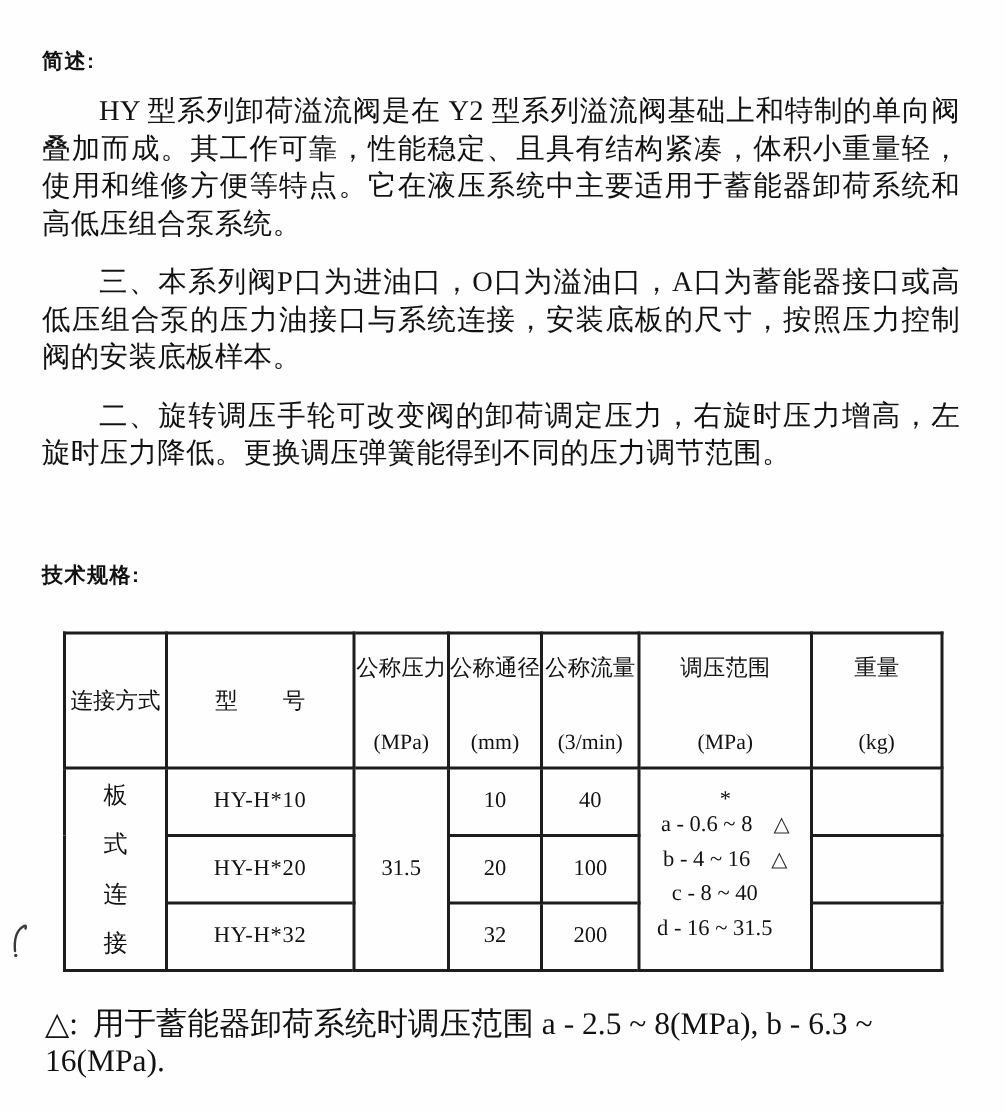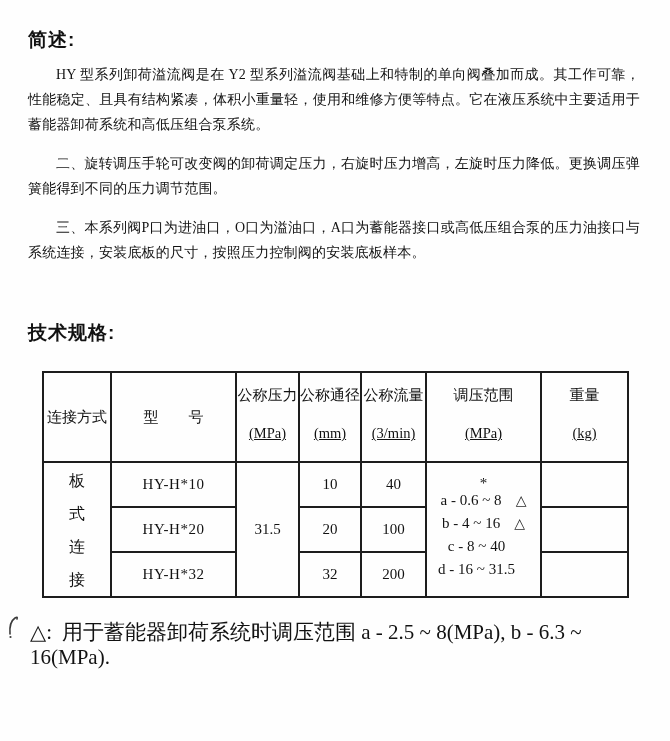--- a/index.html
+++ b/index.html
@@ -14,32 +14,32 @@
     box-sizing: border-box;
     background: #fefefe;
     color: #121212;
     font-family: "Liberation Serif", "DejaVu Serif", serif;
     padding: 28px 28px 0 28px;
     overflow: hidden;
   }
   .sec-title {
     font-family: "Liberation Sans", "DejaVu Sans", sans-serif;
     font-weight: bold;
-    font-size: 19px;
+    font-size: 14px;
     line-height: 24px;
     margin: 0 0 10px 0;
     letter-spacing: 1px;
   }
   .sec-title.specs {
     margin-top: 56px;
     margin-bottom: 16px;
   }
   .para {
     width: 612px;
-    font-size: 14px;
+    font-size: 19px;
     line-height: 25px;
     text-align: justify;
     text-indent: 2em;
     margin: 0 0 14px 0;
     letter-spacing: 0.2px;
   }
   
   table.spec {
     border-collapse: collapse;
     table-layout: fixed;
@@ -57,22 +57,22 @@
   tr.head-row { height: 90px; }
   tr.body-row { height: 45px; }
   .hcell {
     display: flex;
     flex-direction: column;
     align-items: center;
     justify-content: center;
     height: 86px;
     font-size: 15px;
   }
-  .hcell.with-unit { justify-content: space-between; padding: 12px 0 18px 0; box-sizing: border-box; }
-  .hcell .unit { font-size: 14.5px; text-decoration: underline; }
+  .hcell.with-unit { justify-content: space-between; padding: 12px 0 6px 0; box-sizing: border-box; }
+  .hcell .unit { font-size: 14.5px; }
   .vtext {
     width: 18px;
     margin: 0 auto;
     word-break: break-all;
     line-height: 33px;
     font-size: 16px;
     text-align: center;
   }
   .model { letter-spacing: 0.5px; }
   td.range-cell { text-align: left; padding-left: 26px; }
@@ -99,22 +99,22 @@
 <div class="page">
 
   <svg class="ink-mark" width="16" height="30" viewBox="0 0 16 30">
     <path d="M4 22 Q3 10 9 6 Q12 4 11 7" fill="none" stroke="#3a3a3a" stroke-width="1.6" stroke-linecap="round"></path>
     <circle cx="4.5" cy="25" r="1.1" fill="#3a3a3a"></circle>
   </svg>
 
   <h2 class="sec-title">简述:</h2>
 
   <p class="para">HY 型系列卸荷溢流阀是在 Y2 型系列溢流阀基础上和特制的单向阀叠加而成。其工作可靠，性能稳定、且具有结构紧凑，体积小重量轻，使用和维修方便等特点。它在液压系统中主要适用于蓄能器卸荷系统和高低压组合泵系统。</p>
+  <p class="para">三、本系列阀P口为进油口，O口为溢油口，A口为蓄能器接口或高低压组合泵的压力油接口与系统连接，安装底板的尺寸，按照压力控制阀的安装底板样本。</p>
   <p class="para">二、旋转调压手轮可改变阀的卸荷调定压力，右旋时压力增高，左旋时压力降低。更换调压弹簧能得到不同的压力调节范围。</p>
-  <p class="para">三、本系列阀P口为进油口，O口为溢油口，A口为蓄能器接口或高低压组合泵的压力油接口与系统连接，安装底板的尺寸，按照压力控制阀的安装底板样本。</p>
 
   <h2 class="sec-title specs">技术规格:</h2>
 
   <table class="spec">
     <colgroup>
       <col style="width:68px">
         <col style="width:125px">
         <col style="width:63px">
       <col style="width:62px">
         <col style="width:65px">

